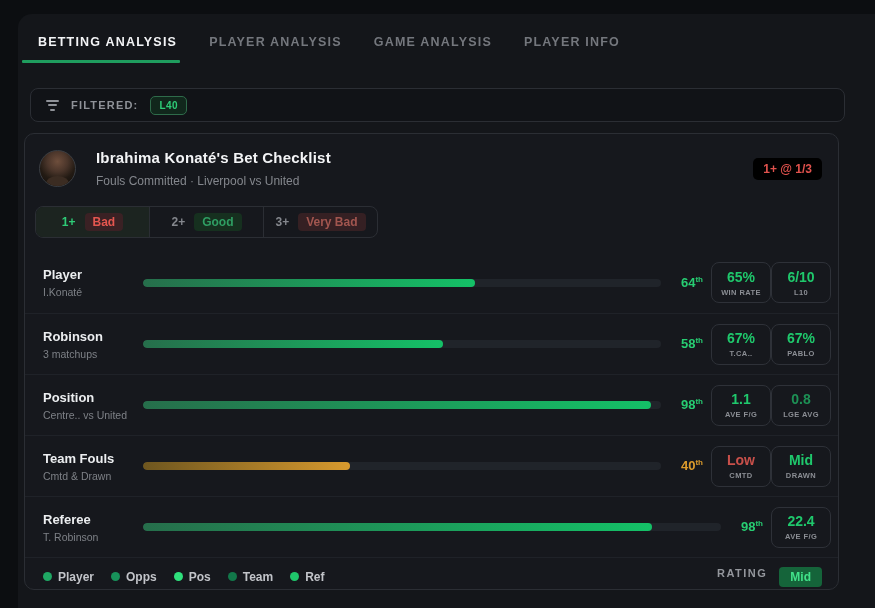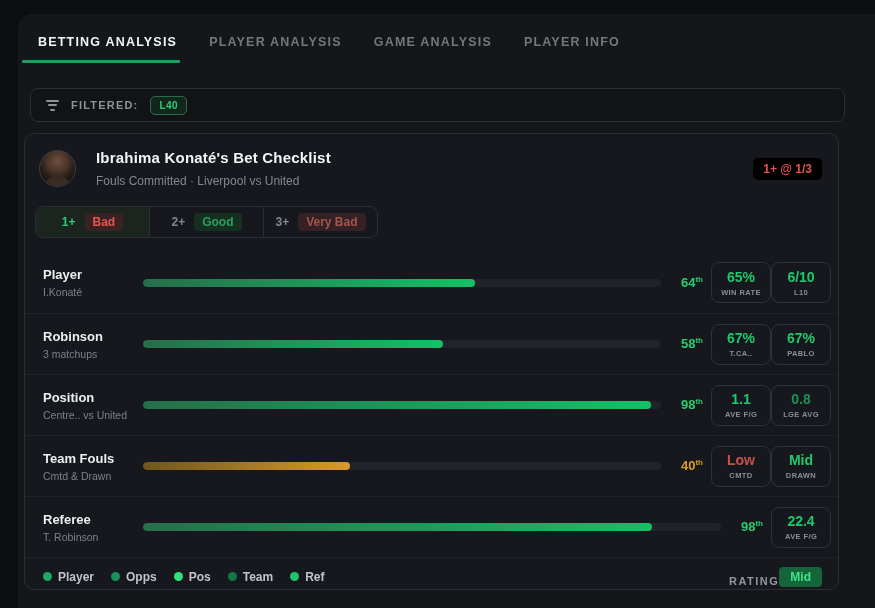--- a/index.html
+++ b/index.html
@@ -113,21 +113,21 @@
   .card-label { font-size:7.5px; font-weight:bold; color:#8b8e94; letter-spacing:.4px; margin-top:3px; }
   
   .card-footer {
     display:flex; align-items:center; height:38px; padding:0 16px 0 18px;
     border-top:1px solid #1f2228;
   }
   .legend { display:flex; gap:17px; align-items:center; }
   .legend-item { display:flex; align-items:center; gap:6px; }
   .legend-dot { width:9px; height:9px; border-radius:50%; }
   .legend-label { font-size:12px; color:#c2c4c9; font-weight:bold; }
-  .rating-wrap { margin-left:auto; display:flex; align-items:flex-end; gap:0; }
+  .rating-wrap { margin-left:auto; display:flex; align-items:flex-start; gap:12px; }
   .rating-label { font-size:11px; font-weight:bold; letter-spacing:1.5px; color:#94979d; }
   .rating-badge {
     font-size:12px; font-weight:bold; color:#41e289; background:#15643a;
     border-radius:4px; padding:3px 11px;
   }
 </style>
 </head>
 <body>
 
 <div class="panel">

